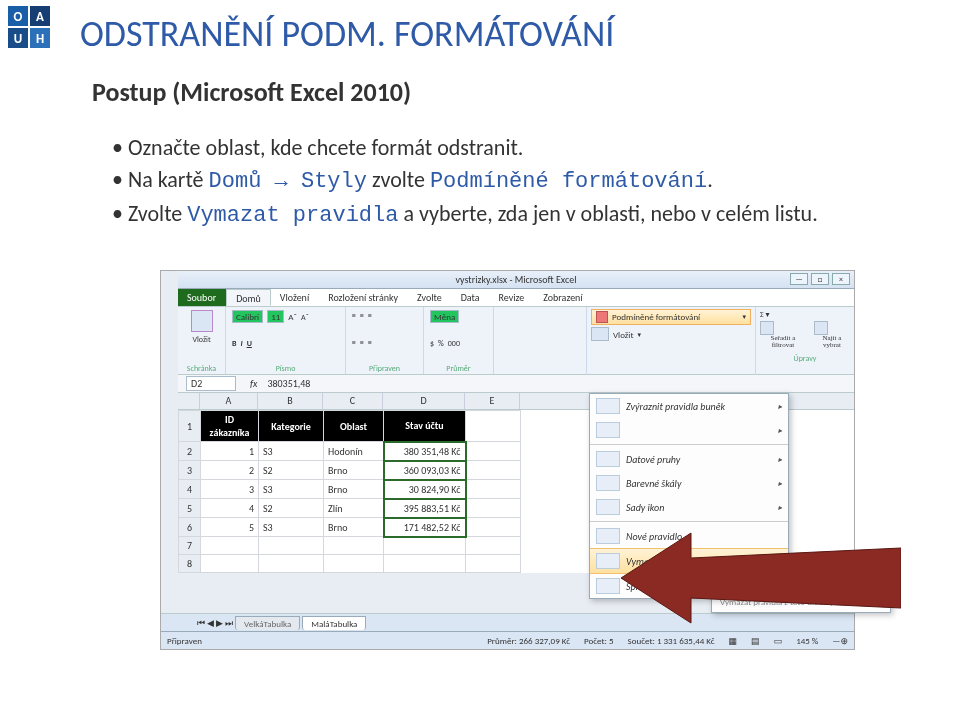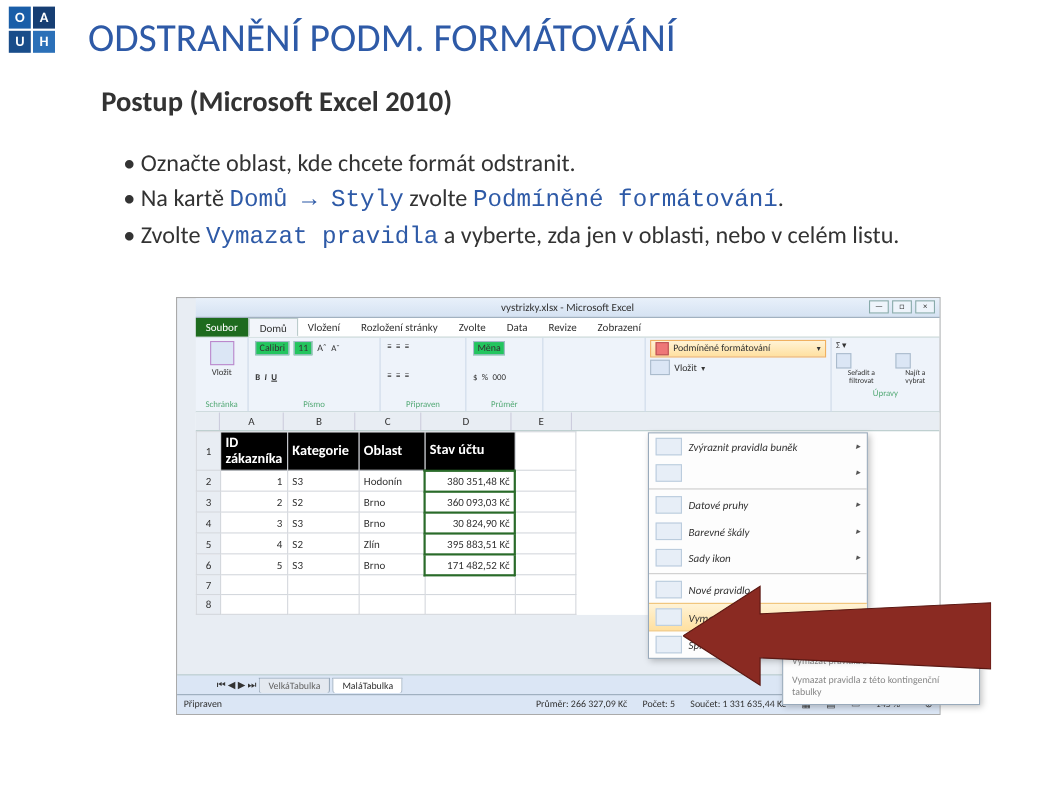--- a/index.html
+++ b/index.html
@@ -135,21 +135,21 @@
     border-left: 1px solid #cdd9e8;
     border-right: 1px solid #cdd9e8;
   }
   .edit-col {
     position: absolute;
     right: 0; top: 0;
     width: 98px; height: 68px;
     padding: 2px 4px;
     font-size: 8px;
   }
-  .edit-col .row2 { display:flex; gap:8px; margin-top:2px; }
+  .edit-col .row2 { display:flex; gap:8px; margin-top:2px;font-family:Liberation Serif, serif; }
   .edit-col .ic { width:14px;height:14px;background:#dbe6f5;border:1px solid #abc; }
 
   .styles-btn {
     margin: 2px 4px 0 4px;
     height: 16px;
     border: 1px solid #f0b060;
     background: linear-gradient(#fff3d6, #ffe0a0);
     font-size: 9px; line-height: 14px; padding: 0 4px;
     display: flex; align-items: center; gap: 4px;
   }
@@ -226,21 +226,21 @@
     border-collapse: collapse;
     font-size: 10px;
   }
   table.cells td, table.cells th {
     border: 1px solid #d4d8dd;
     padding: 2px 4px;
     height: 18px;
   }
   table.cells th.dark {
     background: #000; color: #fff; font-weight: bold;
-    text-align: left; font-size: 13px;
+    text-align: center; font-size: 10px;
   }
   .w-rh { width: 22px; text-align:center; background:#e8edf3; }
   .w-a { width: 58px; text-align:right; }
   .w-b { width: 65px; }
   .w-c { width: 60px; }
   .w-d { width: 82px; text-align:right; }
   .w-e { width: 55px; }
   .sel-col { border: 2px solid #2a6b2a !important; }
 
   .status-bar {
@@ -396,20 +396,25 @@
         </div>
         <div style="text-align:center">
           <div class="ic"></div>
           <div style="font-size:7px;line-height:1">Najít a vybrat</div>
         </div>
       </div>
       <div class="glabel" style="text-align:center;margin-top:4px;color:#5a7">Úpravy</div>
     </div>
   </div>
 
+  <div class="formula-bar">
+    <span class="namebox">D2</span>
+    <span class="fx">fx</span>
+    <span class="fval">380351,48</span>
+  </div>
 
   <div class="dropdown">
     <div class="item">
         <span class="di"></span>
         <span>Zvýraznit pravidla buněk</span>
         <span class="arr">▸</span>
       </div>
     <div class="item">
         <span class="di"></span>
         <span class="arr">▸</span>
@@ -442,21 +447,20 @@
       </div>
     <div class="item">
         <span class="di"></span>
         <span>Správa pravidel…</span>
       </div>
   </div>
 
   <div class="submenu">
     <div class="active-sub">Vymazat pravidla z celého listu</div>
     <div>Vymazat pravidla z této tabulky</div>
-    <div>Vymazat pravidla z této kontingenční tabulky</div>
   </div>
 
   <svg class="red-arrow" viewBox="0 0 280 110">
     <polygon points="0,55 70,10 70,35 280,25 280,85 70,75 70,100" fill="#8a2a22" stroke="#5a1813" stroke-width="1"></polygon>
   </svg>
 
   <div class="grid">
     <div class="colhdrs">
       <div style="width:22px"></div>
       <div style="width:58px">A</div>

